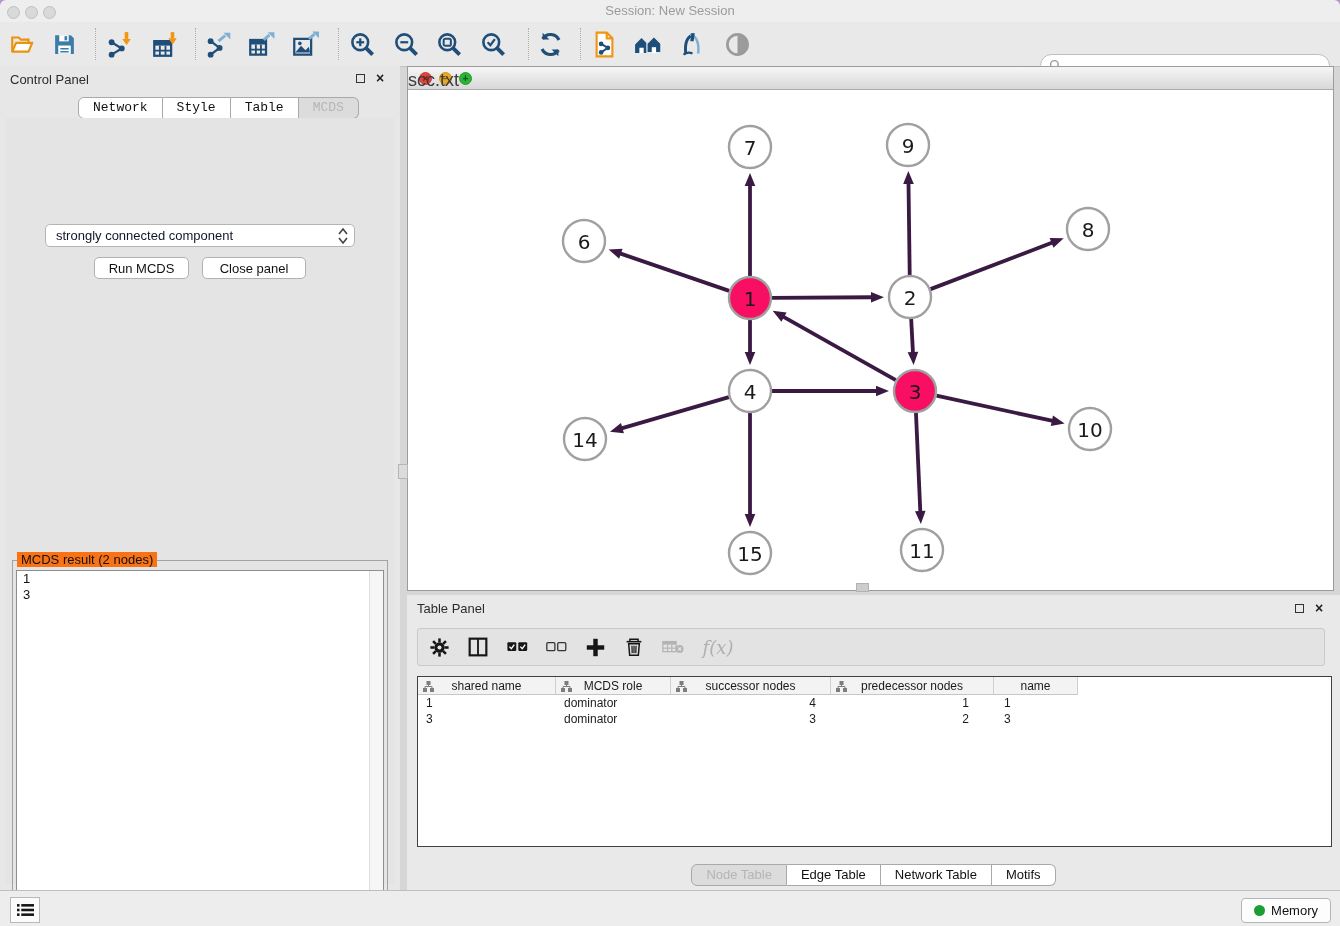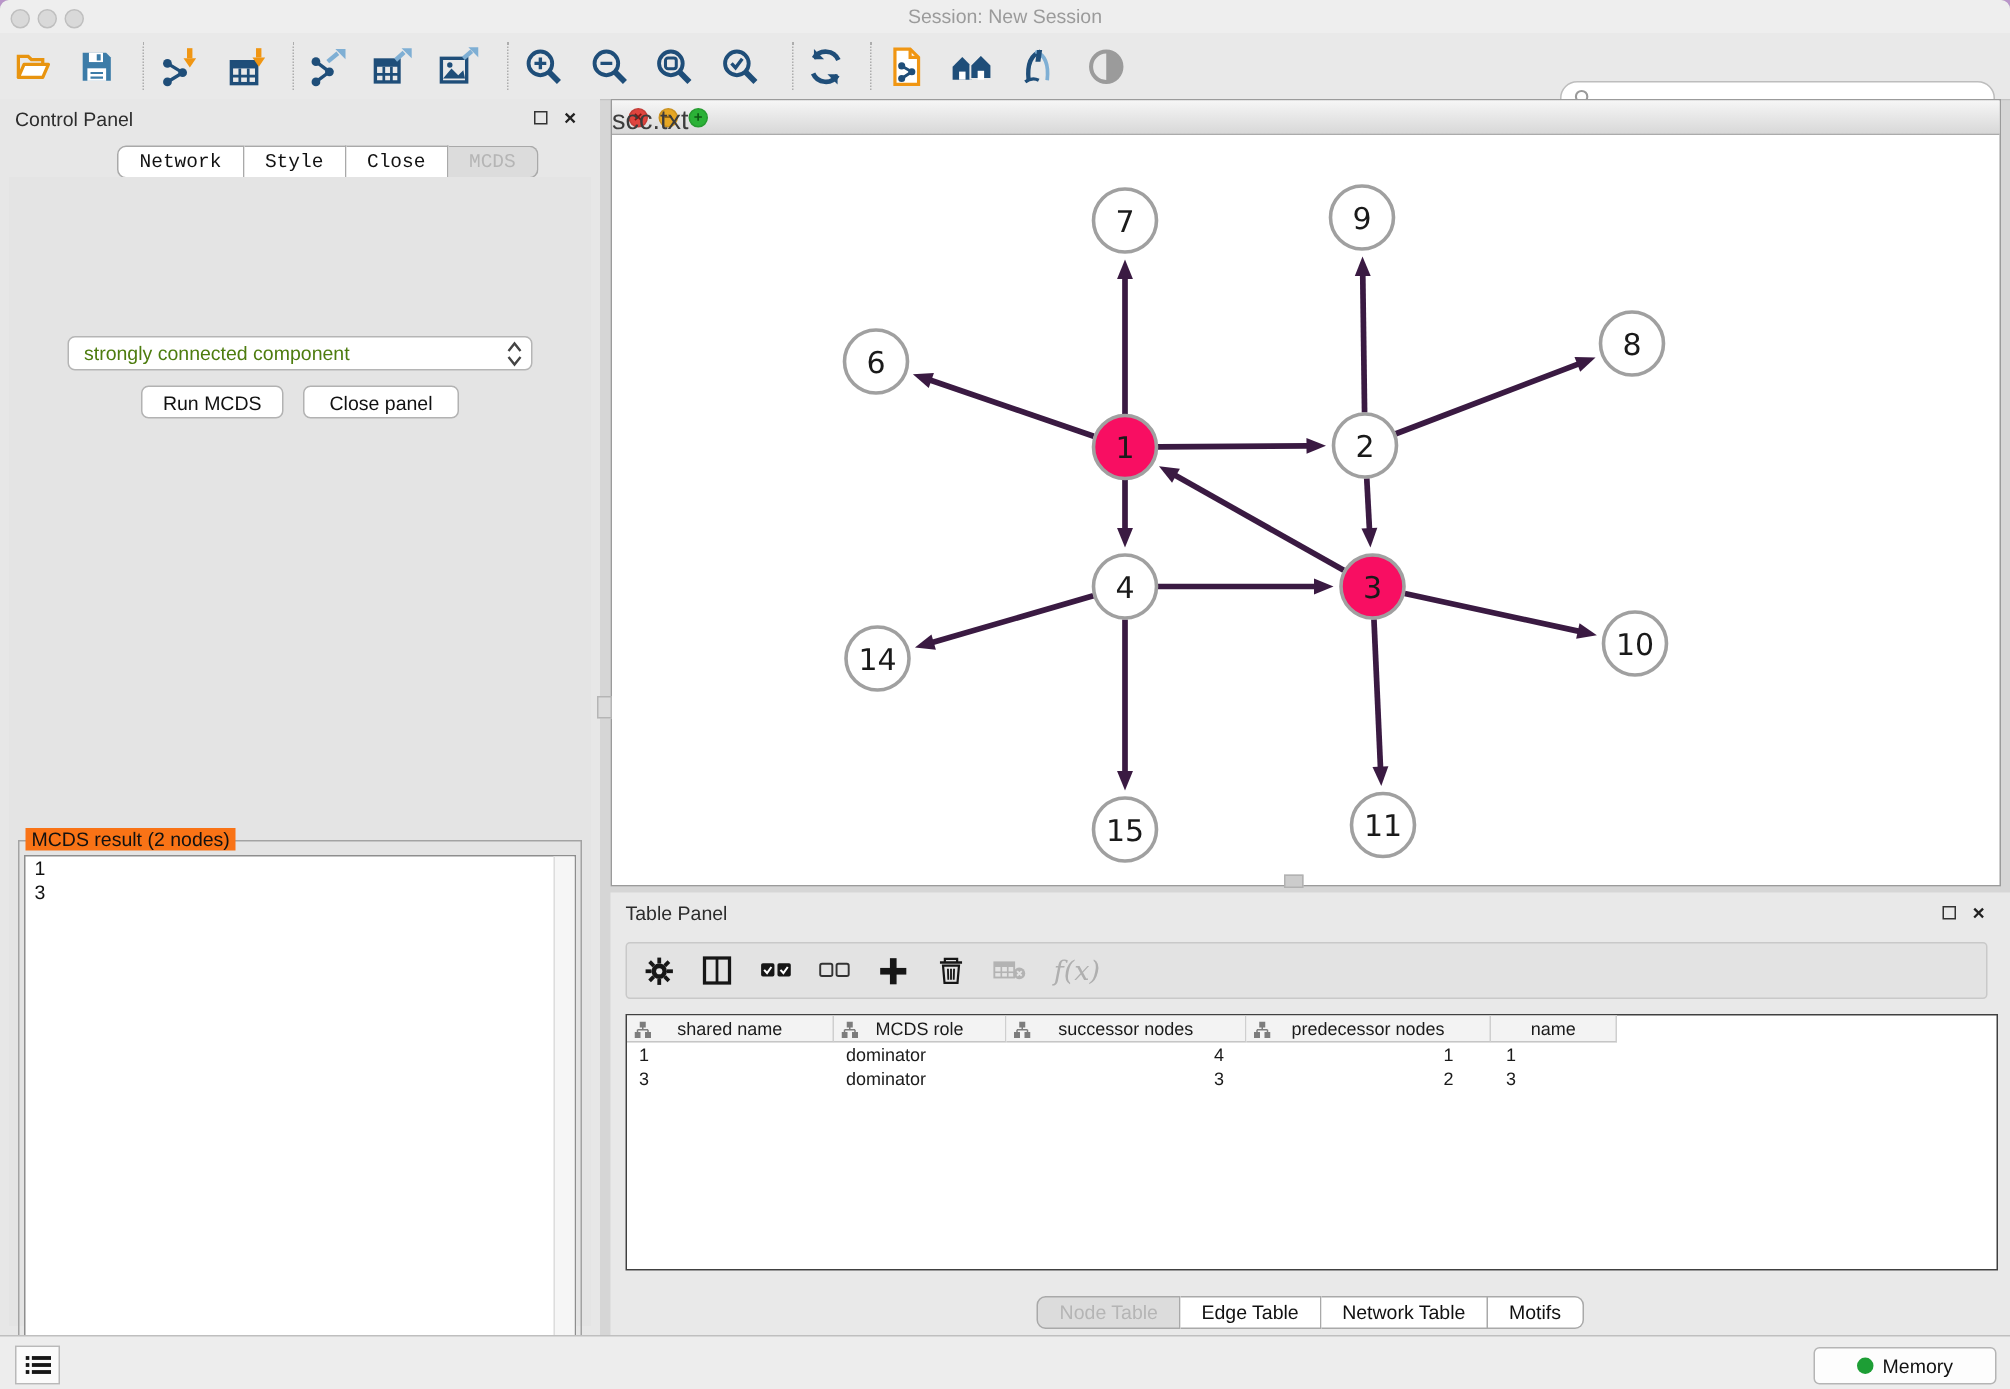--- a/index.html
+++ b/index.html
@@ -33,21 +33,21 @@
   .tabs{position:absolute;display:flex;font-family:Liberation Mono, monospace;}
   .tab{height:20px;line-height:20px;padding:0 14px;font-size:13px;color:#111;background:#fff;
        border:1px solid #a9a9a9;border-left:none;}
   .tab:first-child{border-left:1px solid #a9a9a9;border-radius:6px 0 0 6px;}
   .tab:last-child{border-radius:0 6px 6px 0;}
   .tab.sel{background:#dcdcdc;color:#b5b5b5;}
   .cp-body{position:absolute;left:6px;top:52px;width:388px;height:766px;background:#e4e4e4;
            border-top:1px solid #cicfcf;}
   .opt-label{position:absolute;left:0;width:400px;top:137px;text-align:center;font-size:13px;color:#111;}
   .dd{position:absolute;left:45px;top:158px;width:310px;height:23px;background:#fff;
-      border:1px solid #b5b5b5;border-radius:5px;box-sizing:border-box;font-size:13px;color:#4d7c0f;
+      border:1px solid #b5b5b5;border-radius:5px;box-sizing:border-box;font-size:13px;color:#0f172a;
       display:flex;align-items:center;padding-left:10px;}
   .dd .arrows{position:absolute;right:4px;top:2px;display:flex;flex-direction:column;line-height:8px;}
   .btn{position:absolute;height:22px;background:#fff;border:1px solid #b2b2b2;border-radius:5px;
        font-size:13px;color:#111;text-align:center;line-height:21px;box-sizing:border-box;}
   .fieldset{position:absolute;left:12px;top:494px;width:376px;height:383px;
             border:1px solid #a3a3a3;box-sizing:border-box;}
   .legend{position:absolute;left:4px;top:-9px;background:#f97316;padding:0 4px;font-size:13px;color:#111;}
   .resultbox{position:absolute;left:3px;top:9px;right:3px;bottom:3px;background:#fff;
              border:1px solid #8e8e8e;}
   .resultbox .line{font-size:13px;color:#111;padding-left:6px;line-height:16px;}
@@ -83,21 +83,21 @@
   .td.l{padding-left:8px;text-align:left;}
   .td.r{padding-right:15px;text-align:right;}
   .td.r2{padding-right:25px;text-align:right;}
   .ttabs{position:absolute;left:0;width:100%;top:269px;display:flex;justify-content:center;}
   
   .statusbar{position:absolute;left:0;top:890px;width:100%;height:36px;background:#ededed;
              border-top:1px solid #bfbfbf;}
   .listbtn{position:absolute;left:10px;top:6px;width:28px;height:24px;background:#fbfbfb;
            border:1px solid #b9b9b9;display:flex;align-items:center;justify-content:center;}
   .membtn{position:absolute;right:9px;top:7px;height:23px;background:#fdfdfd;border:1px solid #b5b5b5;
-          border-radius:4px;display:flex;align-items:center;padding:0 28px;font-size:13px;color:#111;}
+          border-radius:4px;display:flex;align-items:center;padding:0 12px;font-size:13px;color:#111;}
   .memdot{width:11px;height:11px;border-radius:50%;background:#1d9e35;margin-right:6px;}
 </style>
 </head>
 <body>
 
 <div class="win">
 
   <div class="titlebar">
     <div class="dot" style="left:7px"></div>
     <div class="dot" style="left:25px"></div>
@@ -258,21 +258,21 @@
   <div class="cpanel">
     <div class="panel-head">Control Panel</div>
     <div class="wbtn" style="right:32px">
         <div class="float-sq"></div>
       </div>
     <div class="wbtn close-x" style="right:12px">×</div>
 
     <div class="tabs" style="left:78px;top:31px">
       <div class="tab">Network</div>
       <div class="tab">Style</div>
-      <div class="tab">Close</div>
+      <div class="tab">Table</div>
       <div class="tab sel">MCDS</div>
     </div>
 
     <div class="cp-body"></div>
 
 
     <div class="dd">
       <span>strongly connected component</span>
       <span class="arrows">
         <svg width="14" height="9" viewBox="0 0 14 9">

